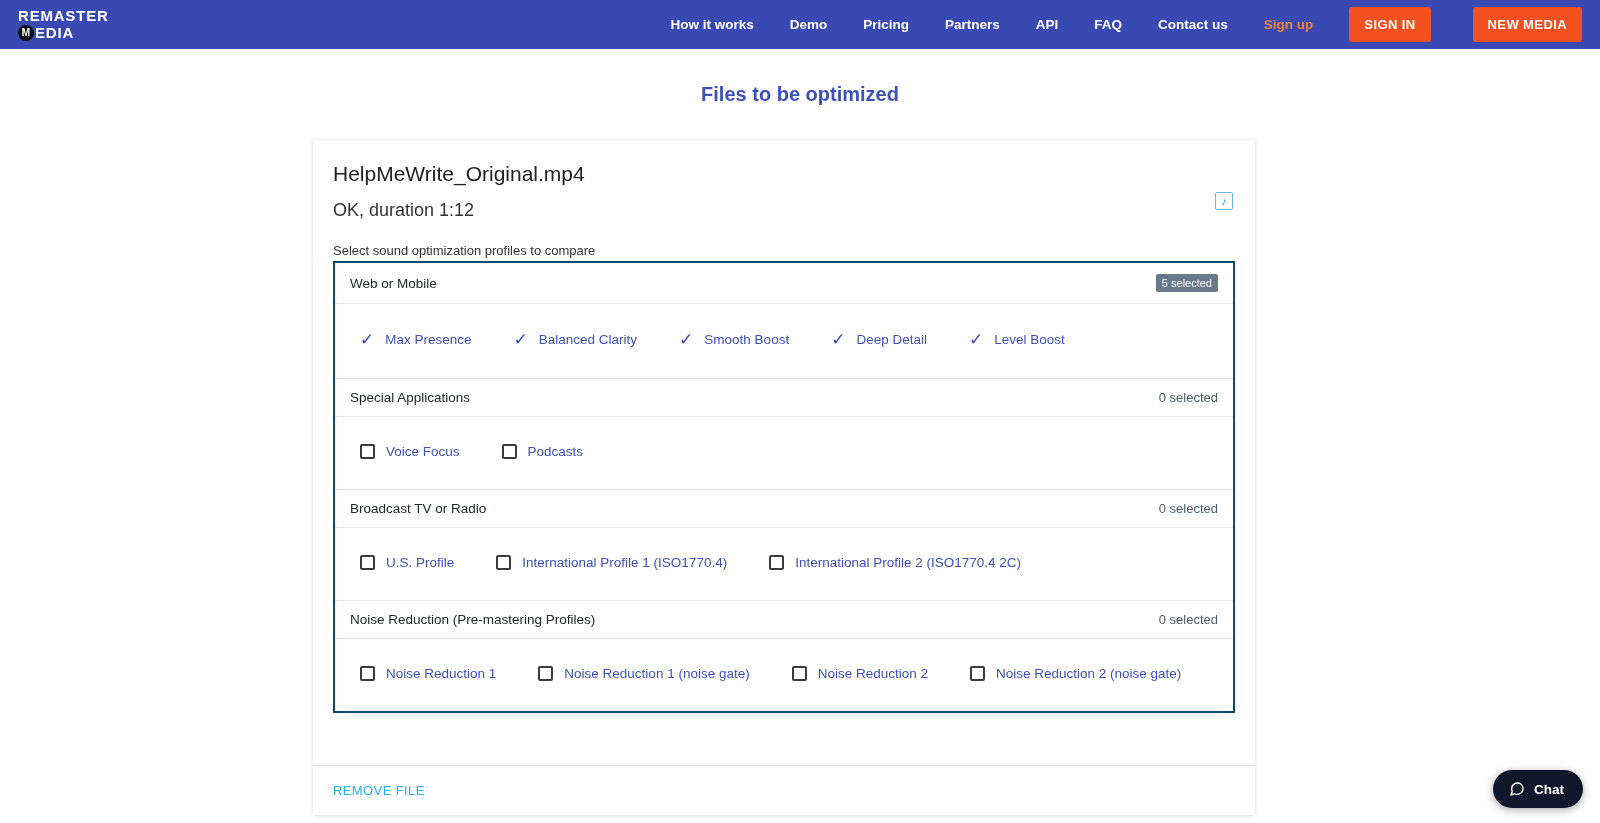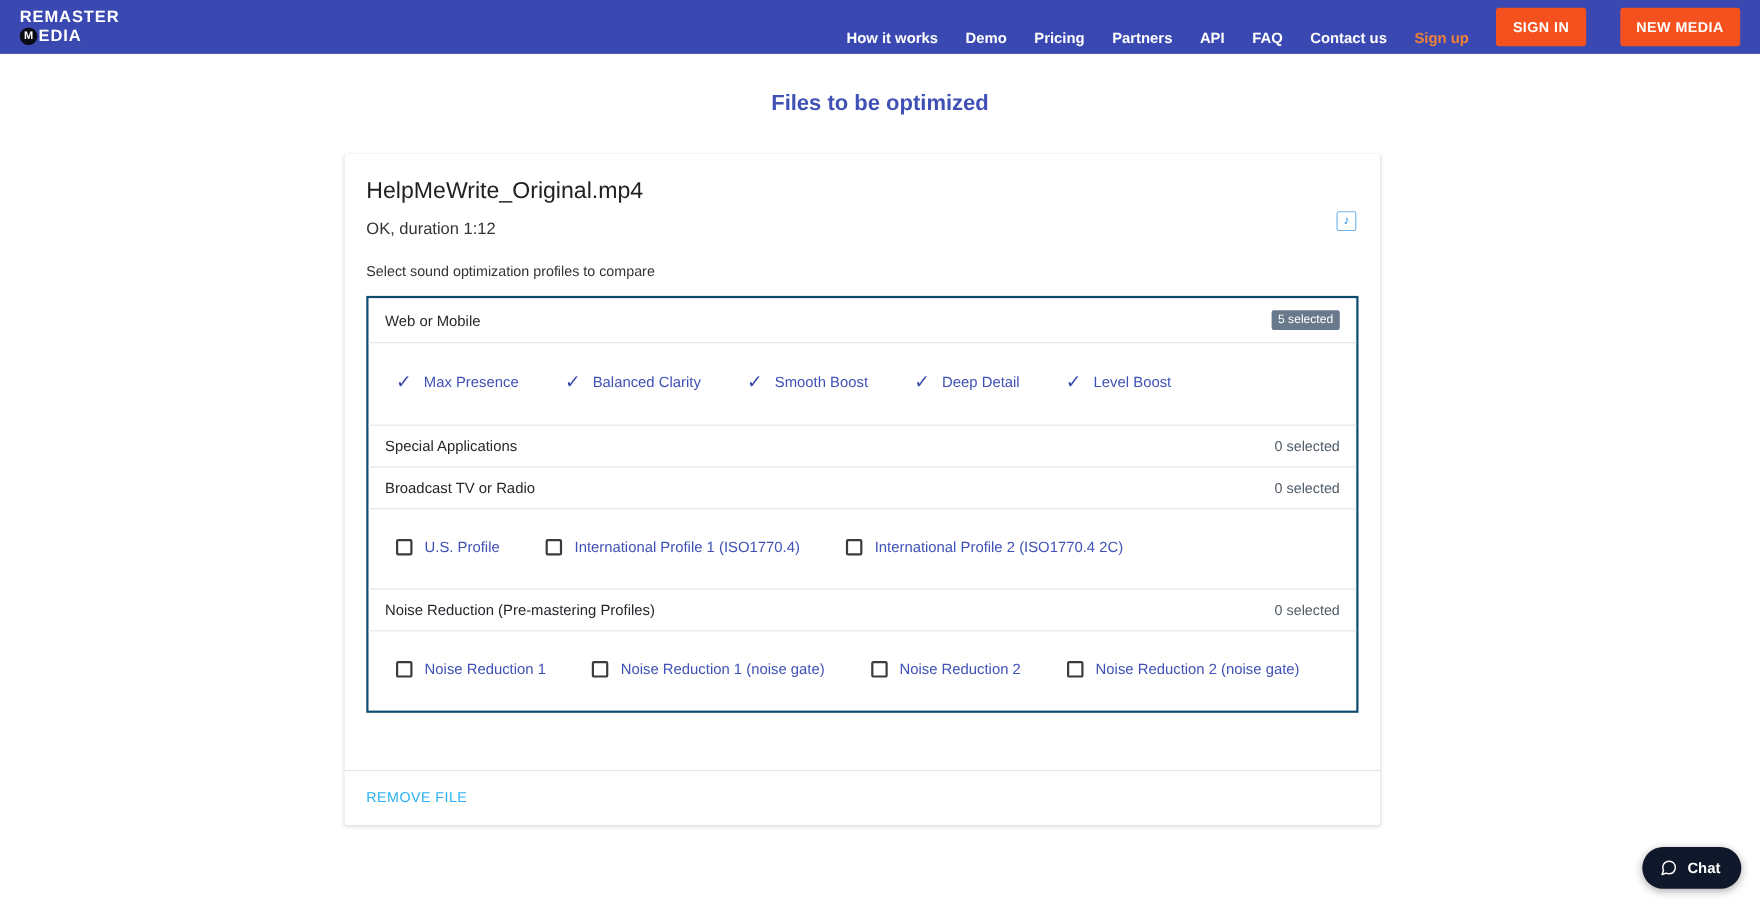--- a/index.html
+++ b/index.html
@@ -25,21 +25,21 @@
   .brand-line2 { display: flex; align-items: center; line-height: 1.1; }
   .brand-circle {
     width: 16px; height: 16px; border-radius: 50%;
     background: #0b0b14; color: #fff;
     font-size: 10px; font-weight: bold;
     display: inline-flex; align-items: center; justify-content: center;
     margin-right: 1px;
   }
   .brand-line2-text { color: #fff; font-weight: bold; font-size: 15px; letter-spacing: 0.8px; }
 
-  .nav-right { margin-left: auto; display: flex; align-items: flex-end; gap: 25px; }
+  .nav-right { margin-left: auto; display: flex; align-items: center; gap: 36px; }
   .nav-link {
     color: #ffffff; font-size: 13.5px; font-weight: 600;
     text-decoration: none; cursor: pointer; white-space: nowrap;
   }
   .nav-link.signup { color: #ef8138; }
   .nav-btn {
     background: #f4511e; color: #fff; border: none; cursor: pointer;
     font-family: inherit; font-size: 13px; font-weight: bold; letter-spacing: 0.4px;
     padding: 10px 15px; border-radius: 3px; white-space: nowrap;
   }
@@ -57,30 +57,30 @@
 
   .file-card {
     width: 942px;
     margin: 0 auto 0 313px;
     background: #fff;
     box-shadow: 0 1px 4px rgba(0,0,0,0.12), 0 0 1px rgba(0,0,0,0.12);
     border-radius: 2px;
   }
   .file-card-body { padding: 22px 20px 0 20px; position: relative; }
   .file-name { font-size: 21px; font-weight: 400; color: #212121; }
-  .file-status { font-size: 15px; color: #333; margin-top: 14px; }
+  .file-status { font-size: 18px; color: #333; margin-top: 14px; }
   .audio-icon-btn {
     position: absolute; top: 52px; right: 22px;
     width: 18px; height: 18px;
     border: 1px solid #6db3e8; border-radius: 2px;
     color: #1e88e5; font-size: 11px;
     display: flex; align-items: center; justify-content: center;
     cursor: pointer; background: #fff;
   }
-  .instruction { font-size: 13px; color: #333; margin-top: 22px; margin-bottom: 15px; }
+  .instruction { font-size: 13px; color: #333; margin-top: 22px; margin-bottom: 3px; }
 
   .profiles-panel { border: 2px solid #0c4a6e; }
   .group-header {
     display: flex; align-items: center; justify-content: space-between;
     padding: 11px 15px;
     border-bottom: 1px solid #e3e3e3;
     font-size: 13.5px; color: #23272b;
   }
   .count-badge {
     background: #68798b; color: #fff;
@@ -188,20 +188,30 @@
           <div class="profile-item">
             <span class="check-icon"></span>
             <span class="profile-label">Level Boost</span>
           </div>
         </div>
 
         <div class="group-header">
           <span>Special Applications</span>
           <span class="count-plain">0 selected</span>
         </div>
+        <div class="group-row">
+          <div class="profile-item">
+            <span class="checkbox"></span>
+            <span class="profile-label">Voice Focus</span>
+          </div>
+          <div class="profile-item">
+            <span class="checkbox"></span>
+            <span class="profile-label">Podcasts</span>
+          </div>
+        </div>
 
         <div class="group-header">
           <span>Broadcast TV or Radio</span>
           <span class="count-plain">0 selected</span>
         </div>
         <div class="group-row">
           <div class="profile-item">
             <span class="checkbox"></span>
             <span class="profile-label">U.S. Profile</span>
           </div>

